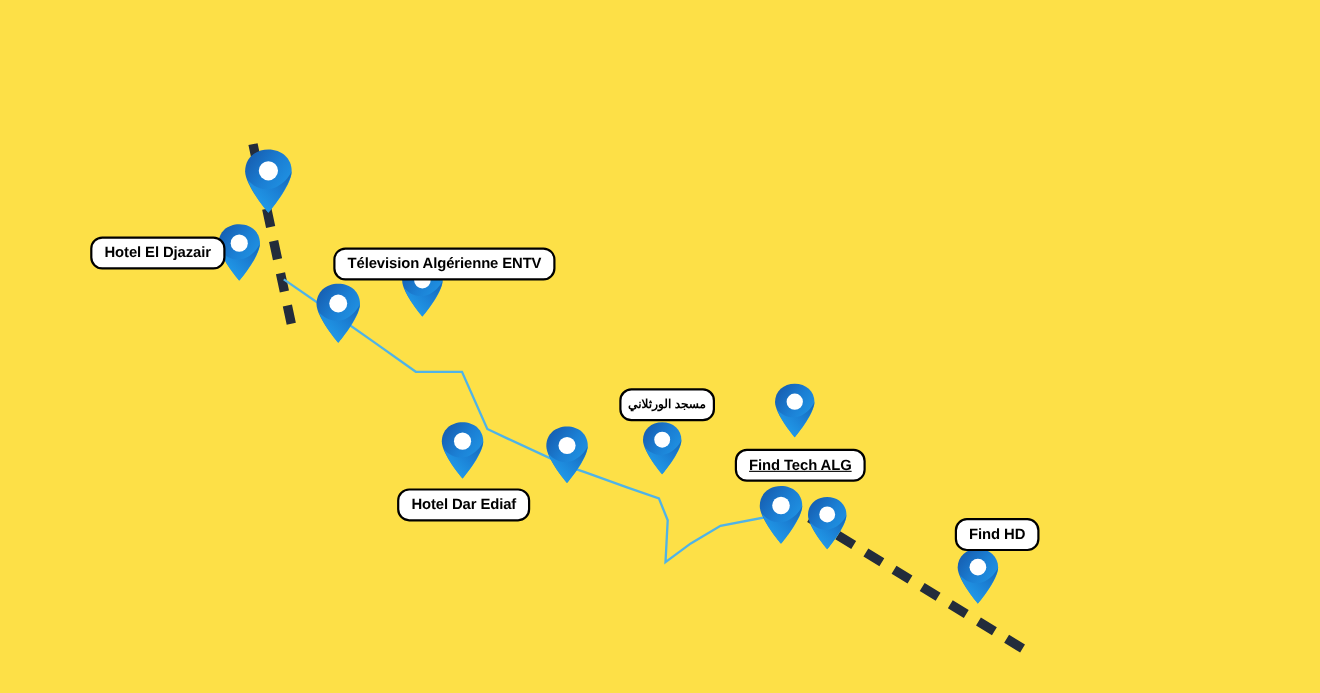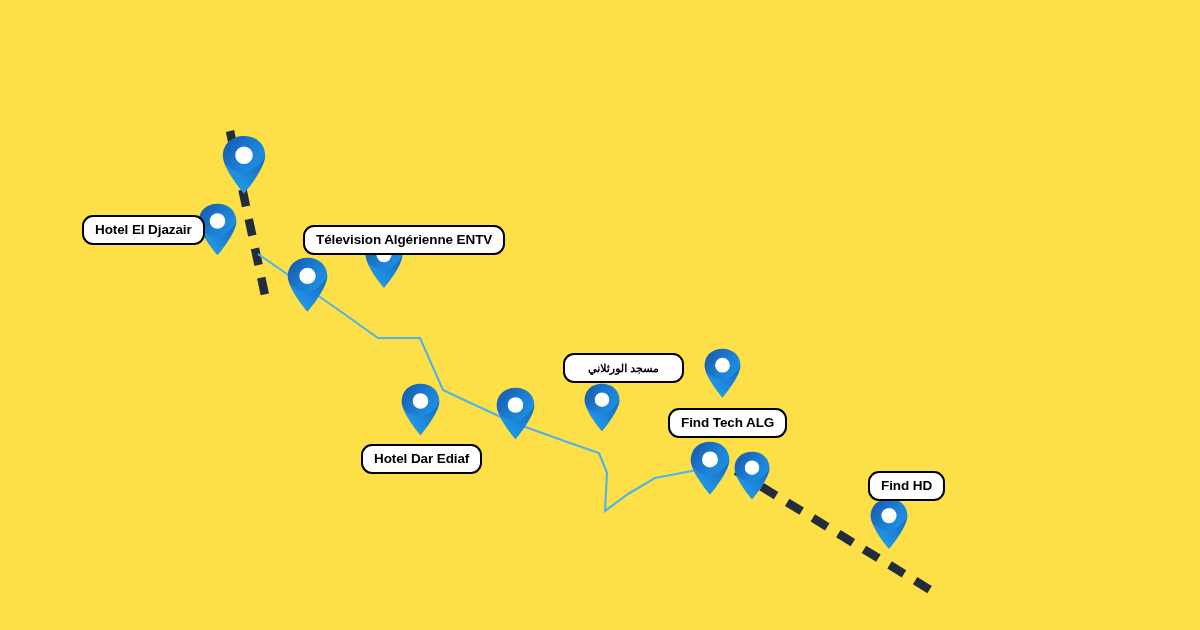--- a/index.html
+++ b/index.html
@@ -51,21 +51,21 @@
     font-weight: bold;
     line-height: 1;
     height: 30px;
     padding: 0 11px;
     white-space: nowrap;
     letter-spacing: -0.1px;
   }
   .map-label.rtl {
     direction: rtl;
     font-size: 11px;
-    padding: 0 23px;
+    padding: 0 6px;
   }
 </style>
 </head>
 <body>
 
 <div id="map-canvas" style="width: 1200px; height: 630px; background: #fde047;">
 
   <svg id="map-svg" viewBox="0 0 1200 630" xmlns="http://www.w3.org/2000/svg">
     <g>
       <polyline id="dash-0" fill="none" stroke-linecap="butt" points="230,131 266,300" stroke="#232c3b" stroke-width="8.5" stroke-dasharray="17 13"></polyline>
@@ -285,17 +285,17 @@
           <path d="M50 127 C50 127 20 93 9 62 C22 78 44 86 66 76 C84 67 93 52 96 45 C94 74 50 127 50 127 Z" fill="url(#pg210)" opacity="0.9"></path>
           <circle cx="50" cy="44" r="19" fill="#ffffff"></circle>
         </svg>
       </div>
     </div>
   <div id="label-layer">
       <div class="map-label" style="left: 82px; top: 215px;">Hotel El Djazair</div>
       <div class="map-label" style="left: 303px; top: 203px; margin-top: 22px;">Télevision Algérienne ENTV</div>
       <div class="map-label" style="left: 361px; top: 444px;">Hotel Dar Ediaf</div>
       <div class="map-label rtl" style="left: 563px; top: 353px;">مسجد الورثلاني</div>
-      <div class="map-label" style="left: 668px; top: 408px;">Find Tech ALG</div>
+      <div class="map-label" style="left: 668px; top: 408px; text-decoration: underline;">Find Tech ALG</div>
       <div class="map-label" style="left: 868px; top: 471px;">Find HD</div>
     </div>
 
 </div>
 
 </body></html>

